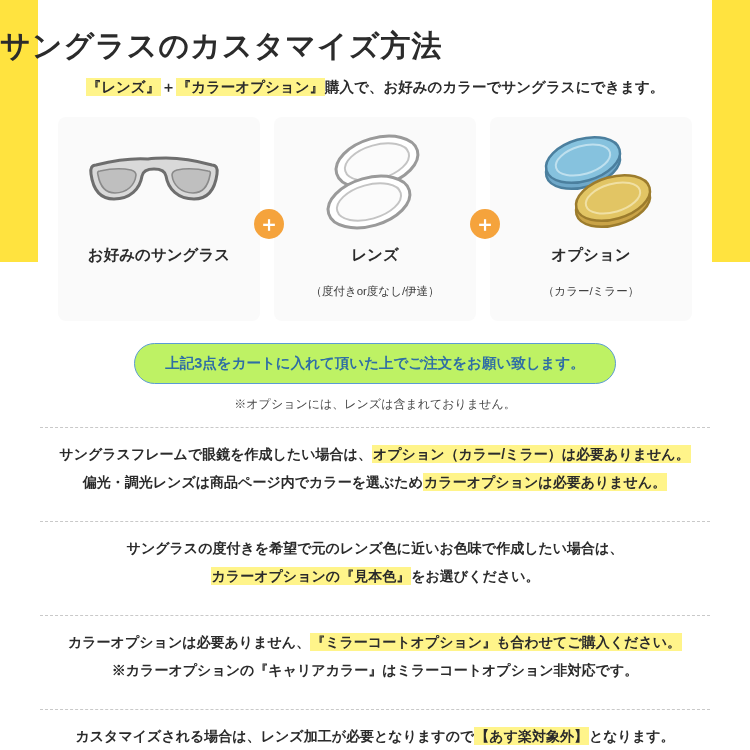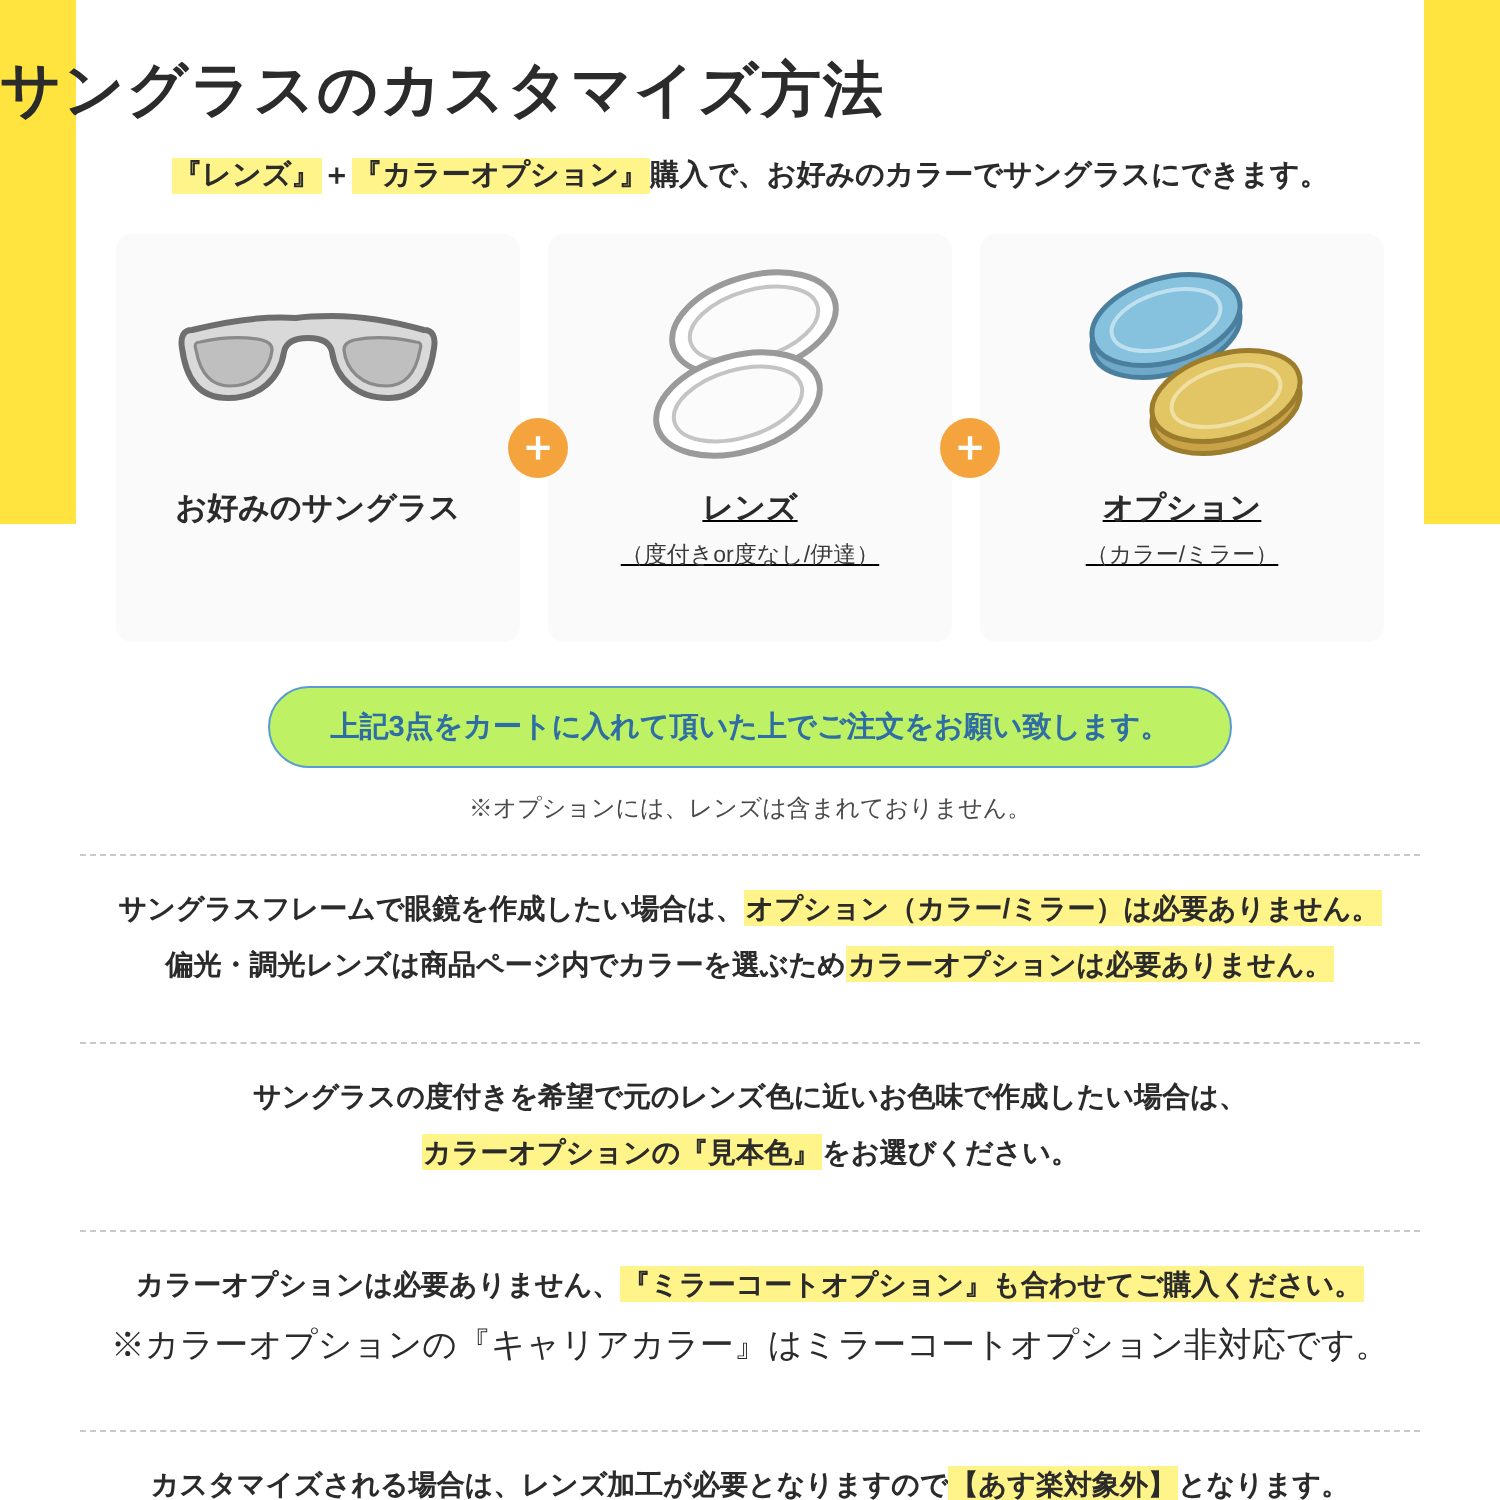--- a/index.html
+++ b/index.html
@@ -75,41 +75,40 @@
     border-radius: 8px;
     padding: 0;
     height: 204px;
     position: relative;
     display: flex;
     flex-direction: column;
     align-items: center;
   }
   .card + .card {
     margin-left: 14px;
-    text-decoration: underline;
   }
   .art {
     height: 128px;
     width: 100%;
     display: flex;
     align-items: center;
     justify-content: center;
   }
   .card-label {
     font-size: 15.5px;
     font-weight: bold;
     color: #2b2b2b;
     text-align: center;
     line-height: 1.35;
   }
   .card-sub {
     font-size: 11.5px;
     color: #3a3a3a;
     text-align: center;
-    margin-top: 4px;
+    margin-top: 18px;
   }
   .plus {
     position: absolute;
     top: 92px;
     width: 30px;
     height: 30px;
     border-radius: 50%;
     background: #f5a33c;
     color: #ffffff;
     font-size: 21px;
@@ -150,22 +149,22 @@
     padding: 12px 20px 11px 20px;
     text-align: center;
   }
   .line {
     font-size: 14px;
     color: #2b2b2b;
     font-weight: bold;
     line-height: 2.0;
   }
   .line.small {
-    font-size: 17px;
-    font-weight: normal;
+    font-size: 14px;
+    font-weight: bold;
   }
 </style>
 </head>
 <body>
 
 <div class="page">
   <div class="yellow-band"></div>
   <div class="white-inner"></div>
 
   <div class="content">

